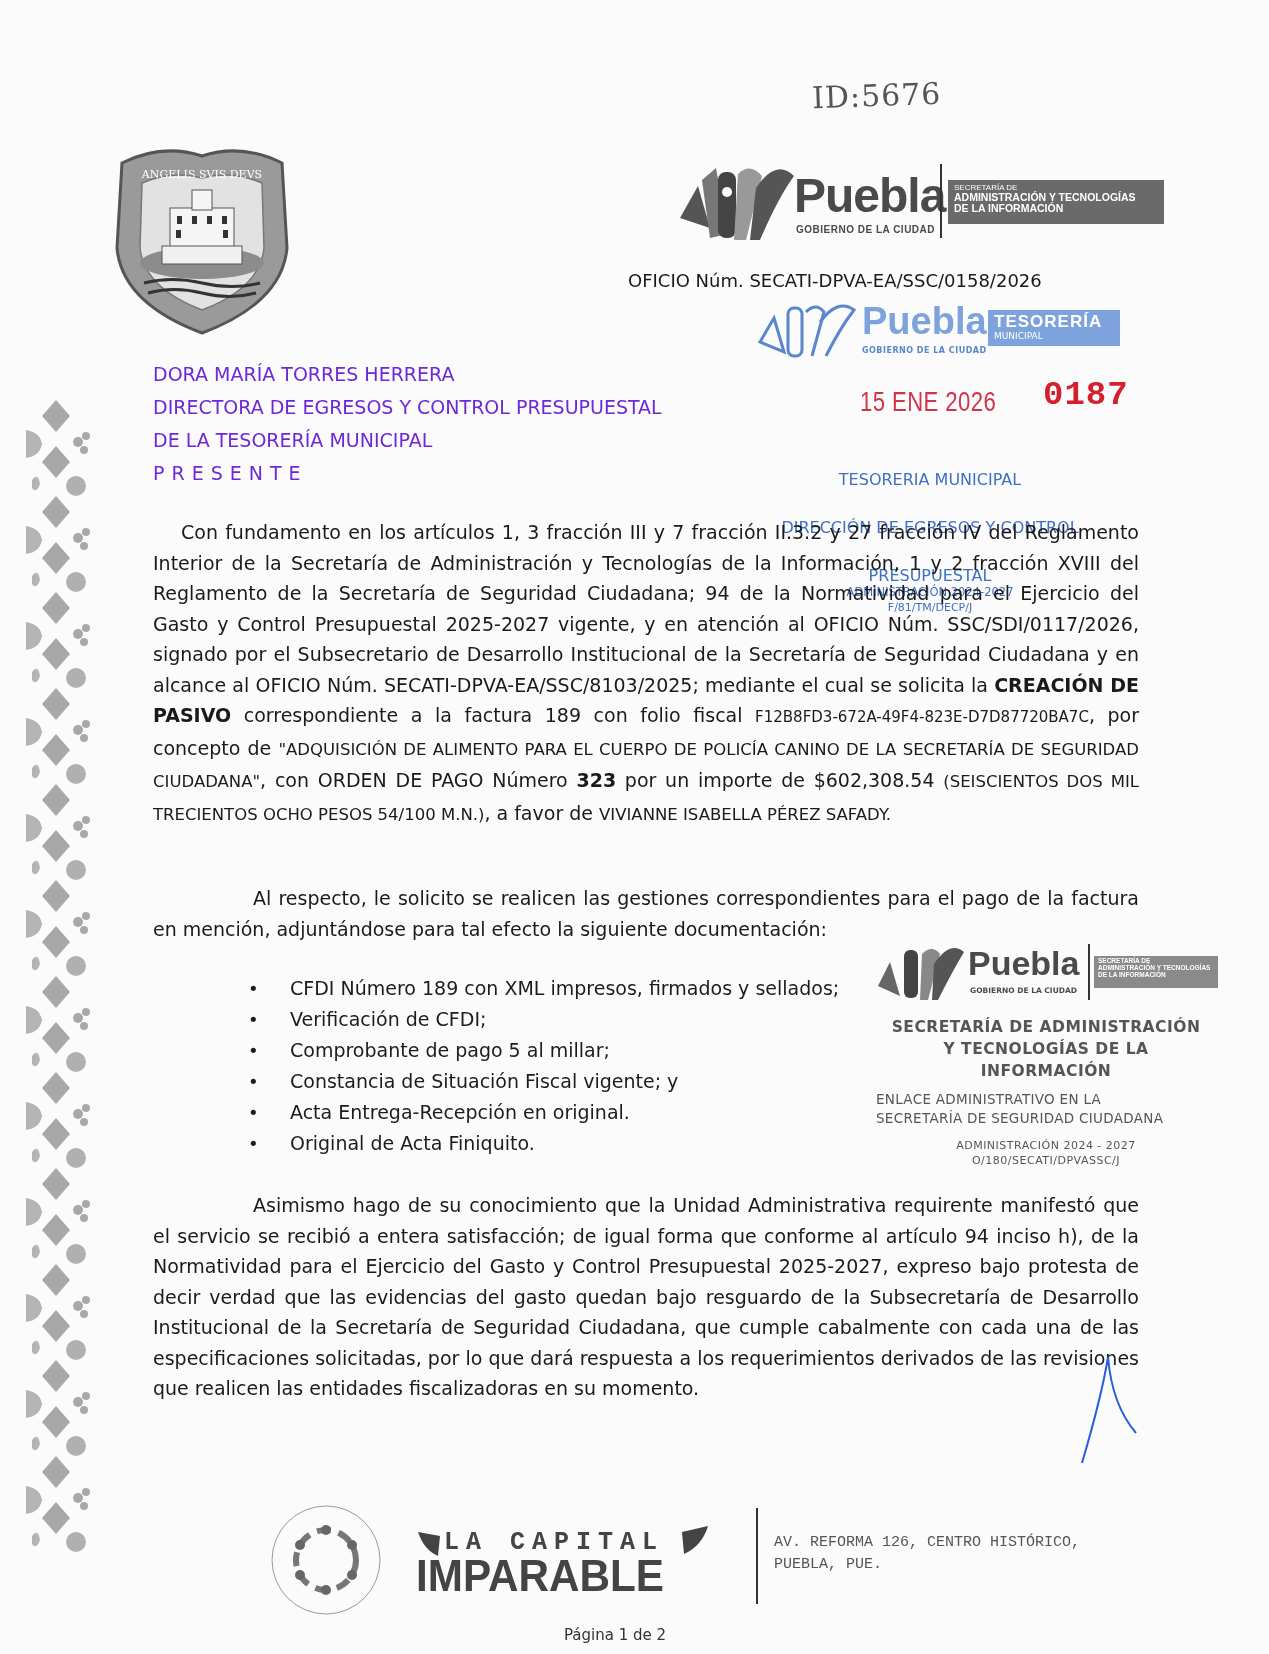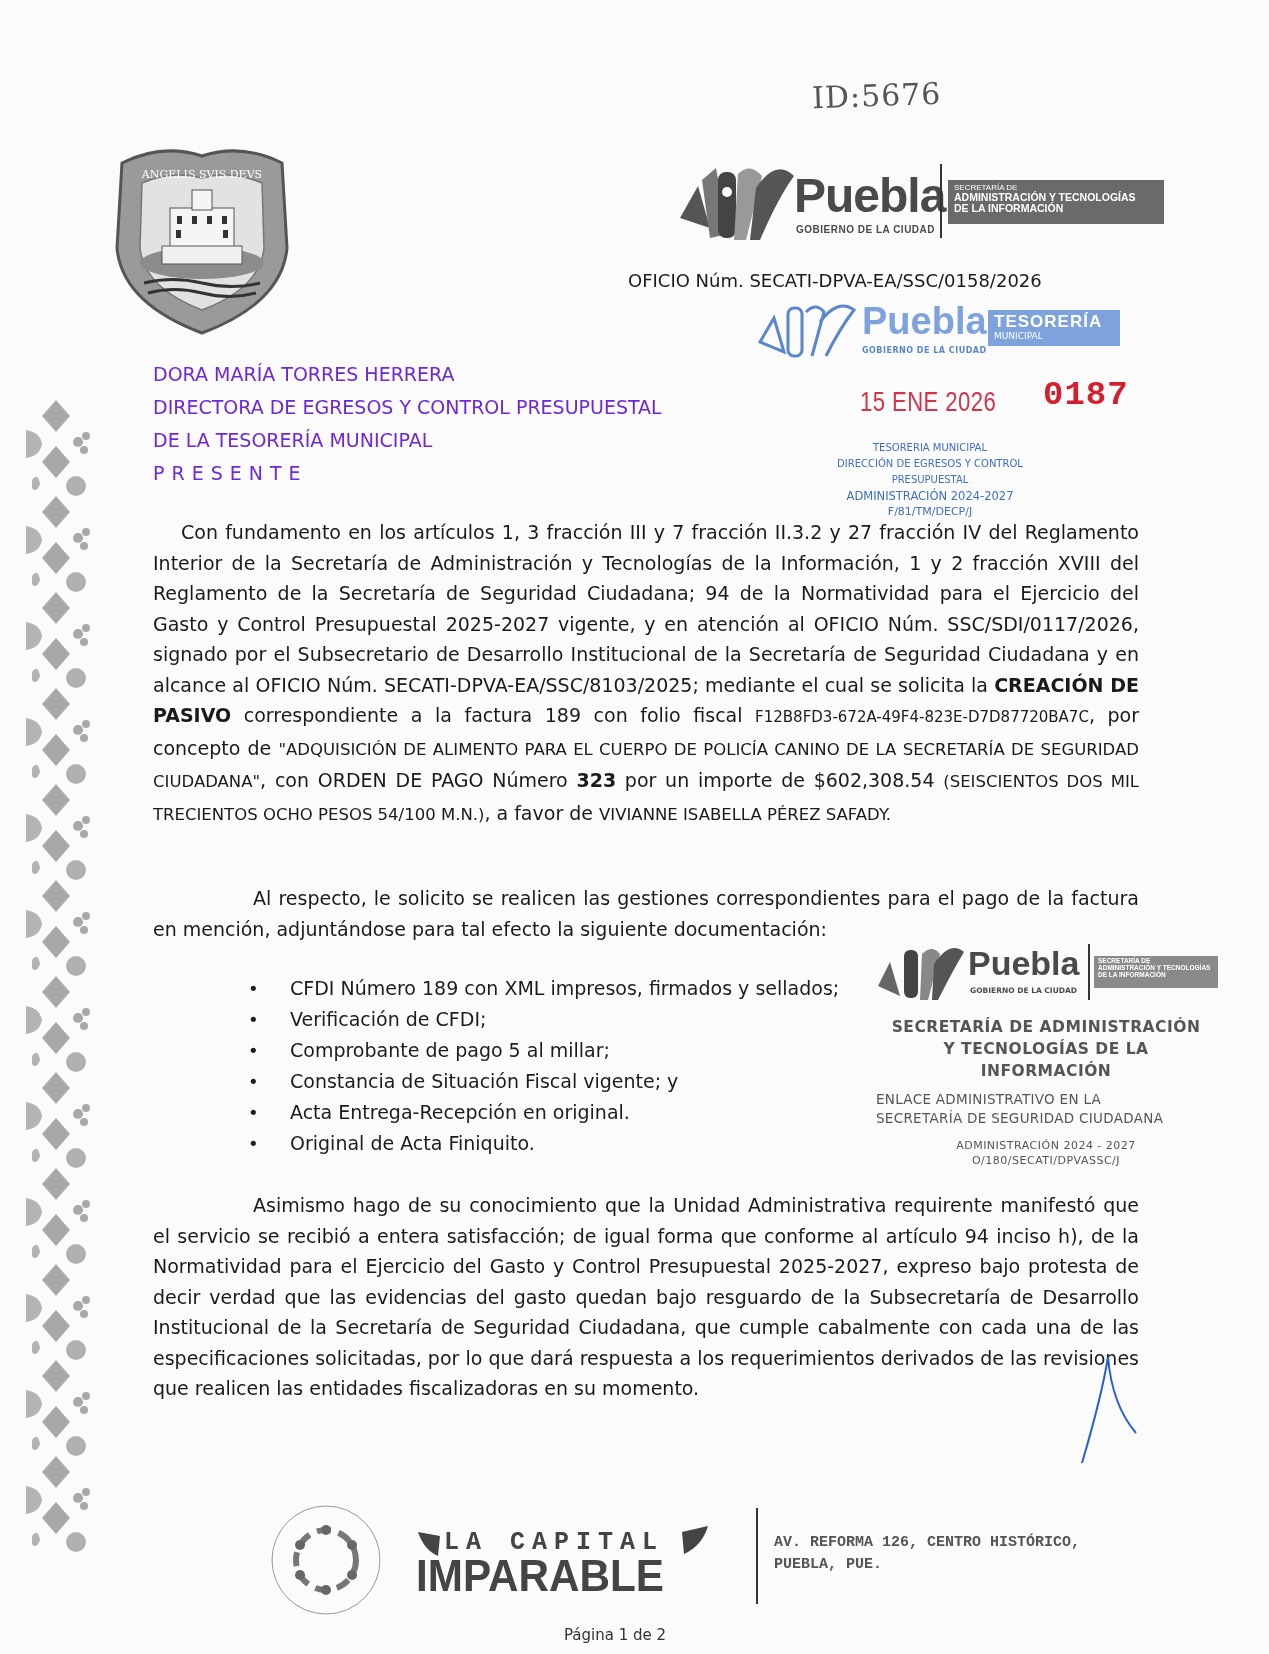--- a/index.html
+++ b/index.html
@@ -42,21 +42,21 @@
     transform: scaleX(0.82); transform-origin: left top; letter-spacing: 0.5px;
   }
   .stamp-folio {
     left: 1043px; top: 376px; font-family: "Liberation Mono", monospace; font-weight: bold;
     font-size: 34px; color: #d4202e; letter-spacing: 1px;
   }
   .stamp-text {
     left: 760px; top: 440px; width: 340px; text-align: center; color: #3f6fc2;
     font-family: "DejaVu Sans", sans-serif; line-height: 16px;
   }
-  .stamp-text .l1 { font-size: 10px; }
+  .stamp-text .l1 { font-size: 16px; margin-top: 32px; }
   .stamp-text .l2 { font-size: 11.5px; }
   .stamp-text .l3 { font-size: 11px; }
   
   .para {
     left: 153px; width: 986px; font-size: 19px; line-height: 30.5px;
     text-align: justify; color: #1a1a1a;
   }
   .p1 { top: 517px; text-indent: 28px; }
   .p2 { top: 883px; text-indent: 100px; }
   .p3 { top: 1190px; text-indent: 100px; }
@@ -76,21 +76,21 @@
   
   .ornament { left: 26px; top: 400px; width: 70px; height: 1200px; }
   
   .sig { left: 1080px; top: 1355px; width: 60px; height: 110px; }
   
   .footer-seal { left: 266px; top: 1500px; width: 120px; height: 120px; }
   .capital { left: 416px; top: 1528px; width: 310px; height: 90px; }
   .cap-top { font-family: Liberation Mono, monospace; font-weight: bold; font-size: 25px; letter-spacing: 7px; color: #444; }
   .cap-bot { font-family: "Liberation Sans", sans-serif; font-weight: bold; font-size: 44px; color: #444; letter-spacing: 0px; margin-top: -6px; transform: scaleX(0.96); transform-origin: left;}
   .footer-divider { left: 756px; top: 1508px; width: 1.5px; height: 96px; background: #333; }
-  .address { left: 774px; top: 1532px; font-family: "Liberation Mono", monospace; font-size: 15px; line-height: 22px; color: #555; font-weight: bold; }
+  .address { left: 774px; top: 1532px; font-family: "Liberation Mono", monospace; font-size: 15px; line-height: 22px; color: #555; }
   .page-num { left: 564px; top: 1626px; font-size: 15px; color: #333; }
 </style>
 </head>
 <body>
 
 <div class="abs hand-id">ID:5676</div>
 
 <svg class="abs crest" viewBox="0 0 200 200">
   <path d="M20 25 Q60 5 100 18 Q140 5 180 25 L185 110 Q180 165 100 195 Q20 165 15 110 Z" fill="#9a9a9a" stroke="#555" stroke-width="3"></path>
   <path d="M40 45 Q70 32 100 40 Q130 32 160 45 L162 110 Q158 150 100 172 Q42 150 38 110 Z" fill="#e2e2e2" stroke="#777" stroke-width="1.5"></path>

